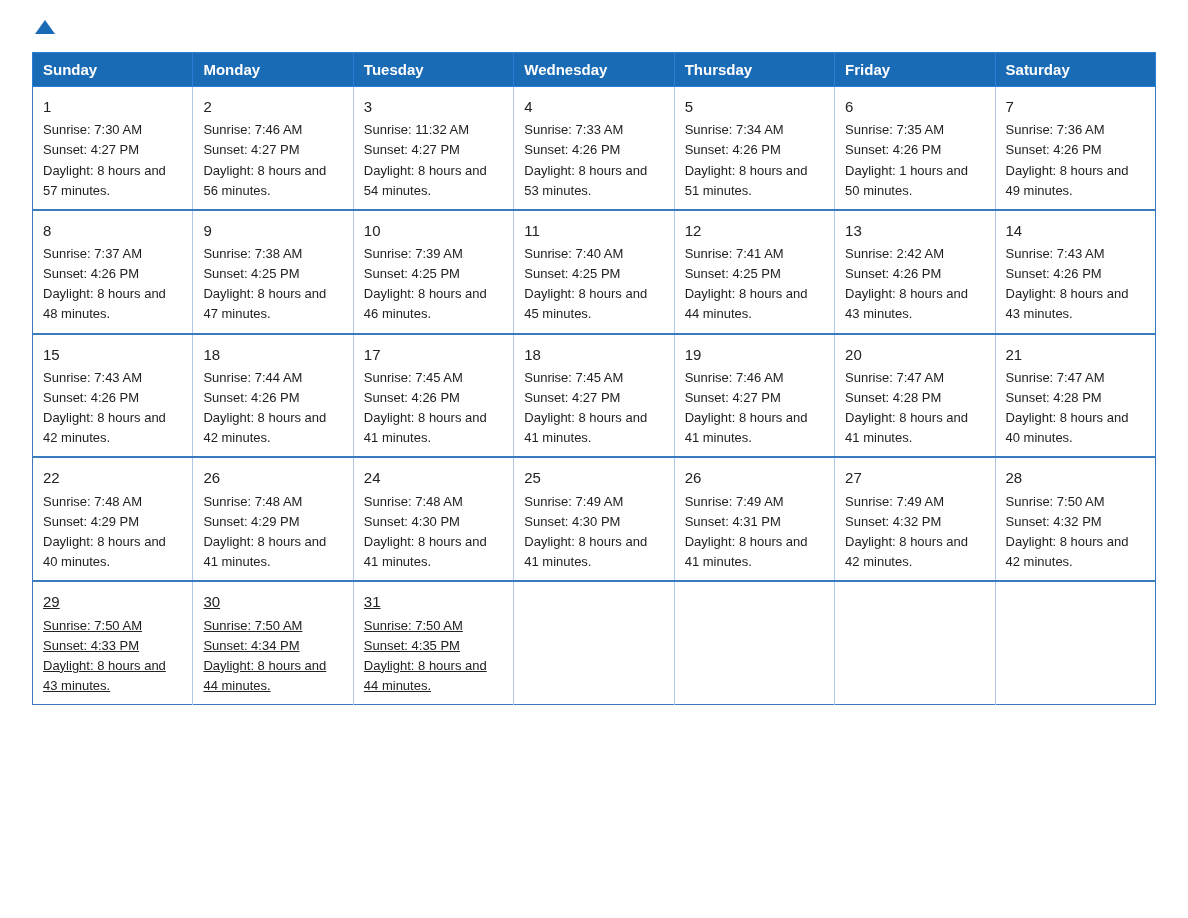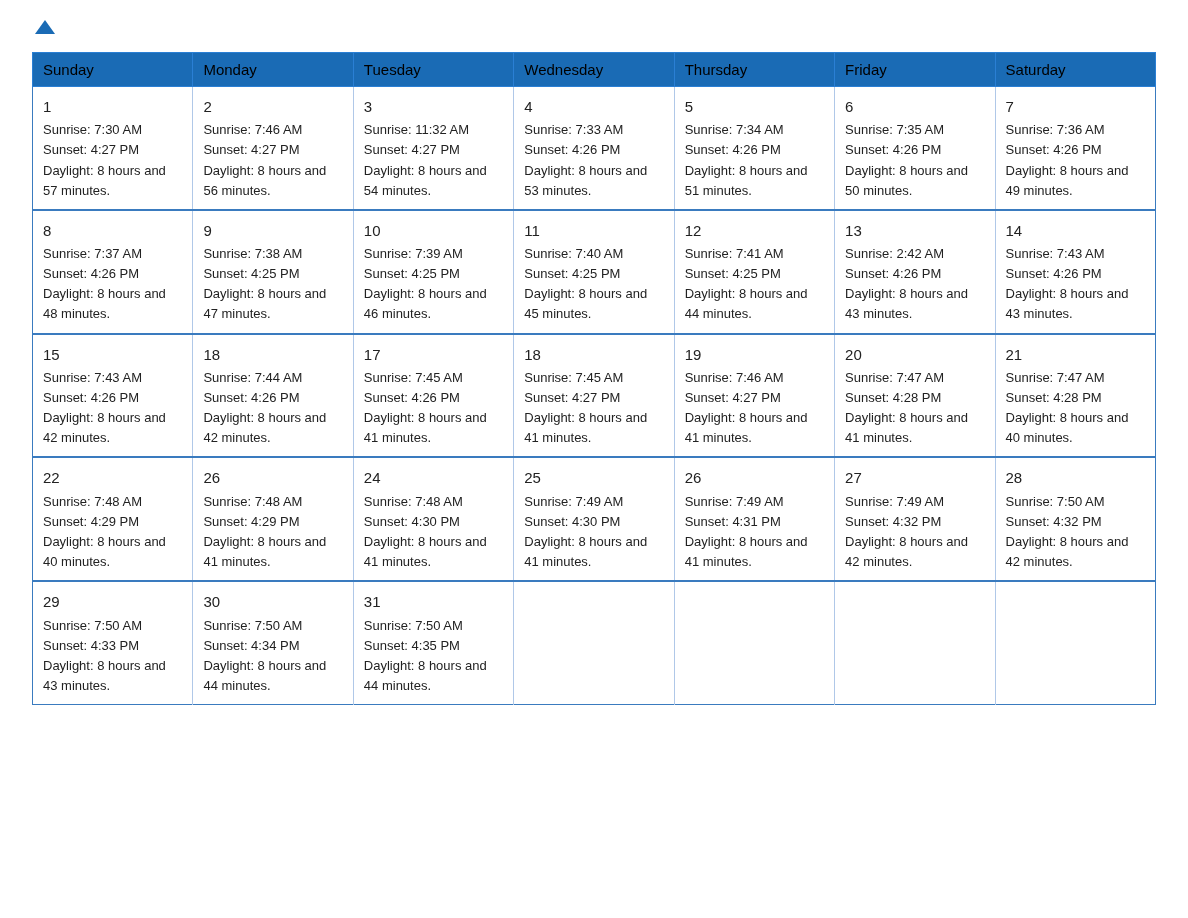--- a/index.html
+++ b/index.html
@@ -58,42 +58,43 @@
       color: #444;
       margin-top: 4px;
     }
     .calendar-table {
       width: 100%;
       border-collapse: collapse;
       border: 1.5px solid #3a7bbf;
     }
     .calendar-table th {
       background-color: #1a6bb5;
-      color: #000000;
+      color: #ffffff;
       font-size: 15px;
-      font-weight: normal;
+      font-weight: bold;
       padding: 8px 10px;
       text-align: left;
       border: 1px solid #2a7fd4;
     }
     .calendar-table td {
       vertical-align: top;
       padding: 8px 10px;
       border-right: 1px solid #b0c8e8;
       border-bottom: 2px solid #3a7bbf;
       font-size: 13px;
       line-height: 1.55;
       width: calc(100%/7);
       min-height: 90px;
     }
     .calendar-table td:last-child {
       border-right: none;
     }
     .calendar-table tr:last-child td {
       border-bottom: none;
+      text-decoration: underline;
     }
     .day-number {
       font-size: 15px;
       font-weight: normal;
       margin-bottom: 2px;
       display: block;
     }
     .day-info {
       color: #222;
       font-size: 13px;
@@ -162,21 +163,21 @@
         <td>
         <span class="day-number">5</span>
         <span class="day-info">Sunrise: 7:34 AM</span><br>
         <span class="day-info">Sunset: 4:26 PM</span><br>
         <span class="day-info">Daylight: 8 hours and 51 minutes.</span>
       </td>
         <td>
         <span class="day-number">6</span>
         <span class="day-info">Sunrise: 7:35 AM</span><br>
         <span class="day-info">Sunset: 4:26 PM</span><br>
-        <span class="day-info">Daylight: 8 hours and 50 minutes.</span>
+        <span class="day-info">Daylight: 1 hours and 50 minutes.</span>
       </td>
         <td>
         <span class="day-number">7</span>
         <span class="day-info">Sunrise: 7:36 AM</span><br>
         <span class="day-info">Sunset: 4:26 PM</span><br>
         <span class="day-info">Daylight: 8 hours and 49 minutes.</span>
       </td>
       </tr>
       <tr>
         <td>

